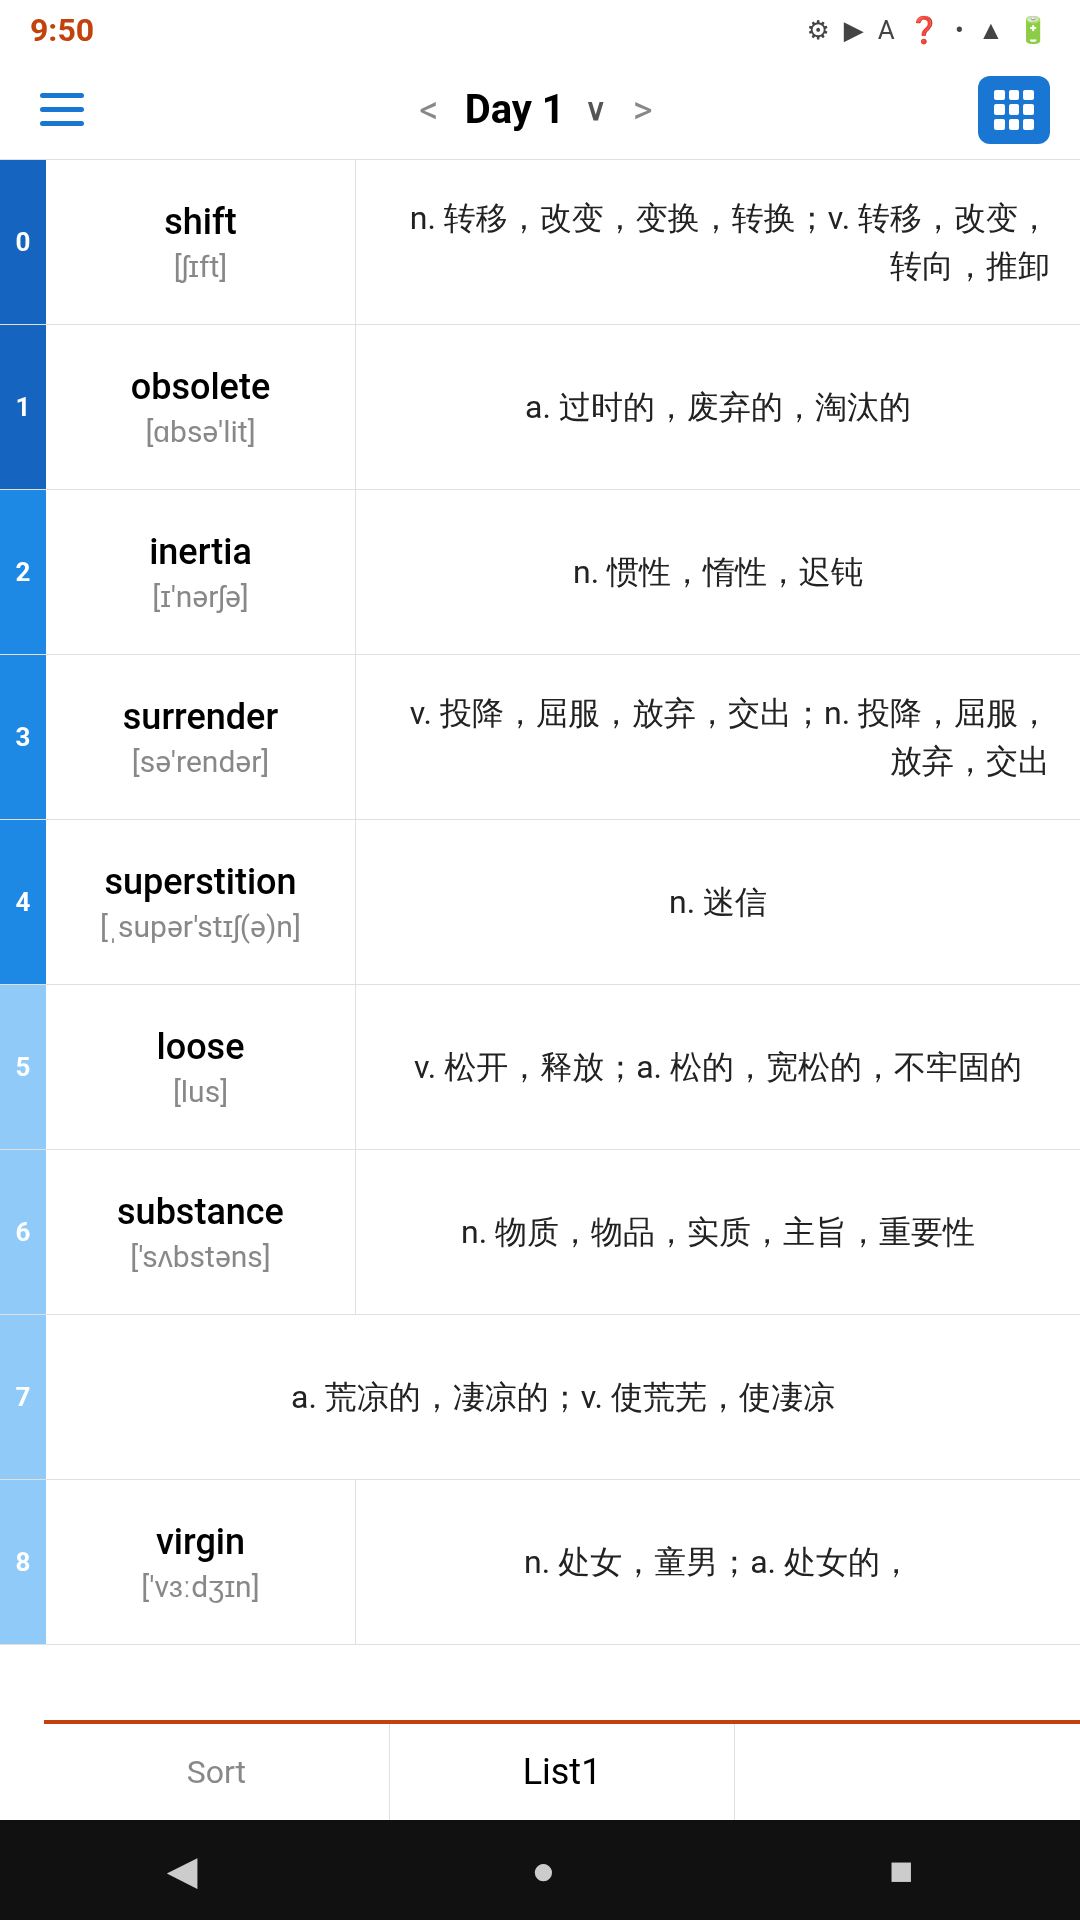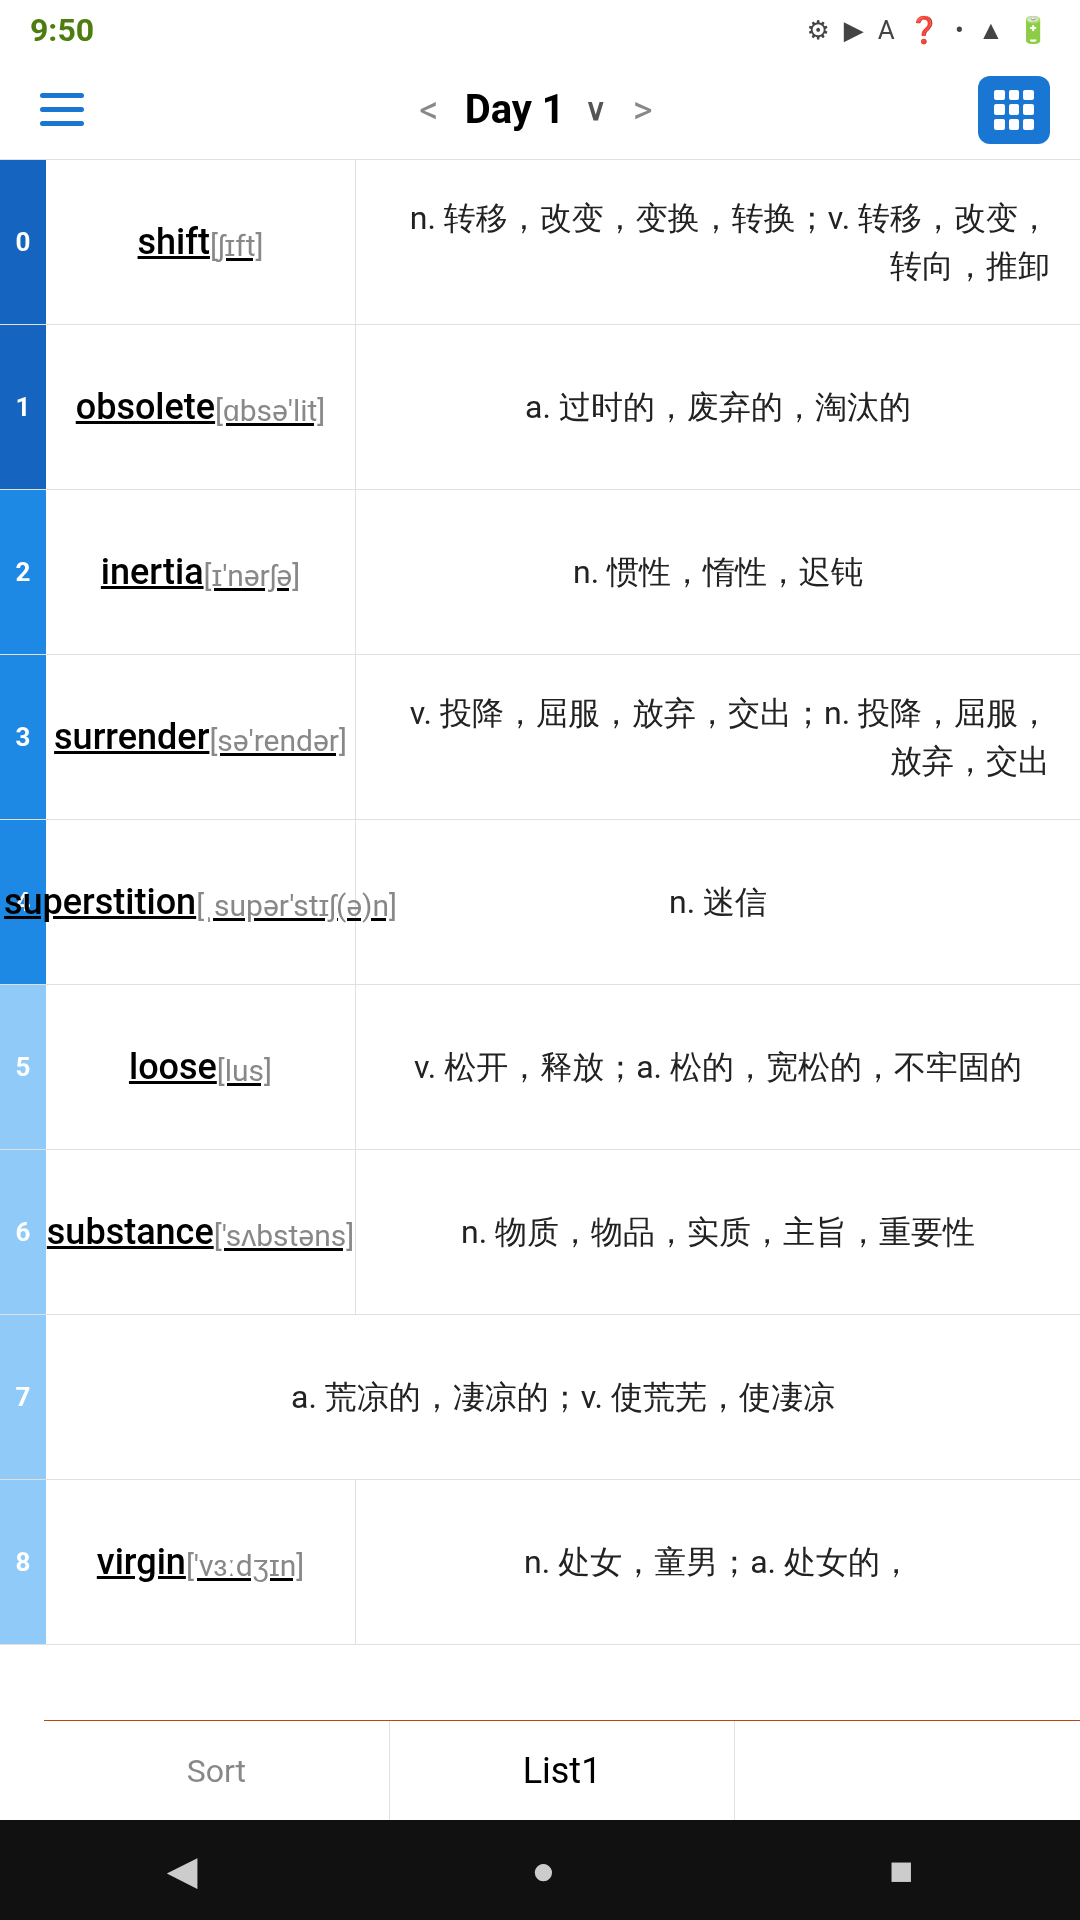--- a/index.html
+++ b/index.html
@@ -19,21 +19,21 @@
       height: 60px;
       background: #fff;
       display: flex;
       align-items: center;
       justify-content: space-between;
       padding: 0 30px;
     }
     .status-time {
       font-size: 32px;
       font-weight: bold;
-      color: #4d7c0f;
+      color: #c2410c;
     }
     .status-icons {
       display: flex;
       align-items: center;
       gap: 14px;
     }
     .status-icon {
       font-size: 26px;
       color: #444;
     }
@@ -125,25 +125,25 @@
       justify-content: center;
       font-size: 26px;
       color: #fff;
       font-weight: bold;
     }
 
     .word-cell {
       width: 310px;
       min-width: 310px;
       display: flex;
+      flex-direction: column;
       align-items: center;
       justify-content: center;
       padding: 20px 0;
       border-right: 1px solid #e0e0e0;
-      text-decoration: underline;
     }
     .word-text {
       font-size: 36px;
       font-weight: 500;
       color: #000;
       text-align: center;
     }
     .word-phonetic {
       font-size: 30px;
       color: #888;
@@ -162,21 +162,21 @@
       font-size: 32px;
       color: #222;
       text-align: right;
       line-height: 1.5;
     }
 
     
     .bottom-tab-bar {
       height: 100px;
       background: #fff;
-      border-top: 1px solid #c2410c;
+      border-top: 4px solid #c2410c;
       display: flex;
       align-items: center;
       margin-left: 44px;
     }
     .tab-sort {
       flex: 1;
       display: flex;
       align-items: center;
       justify-content: center;
       height: 100%;

